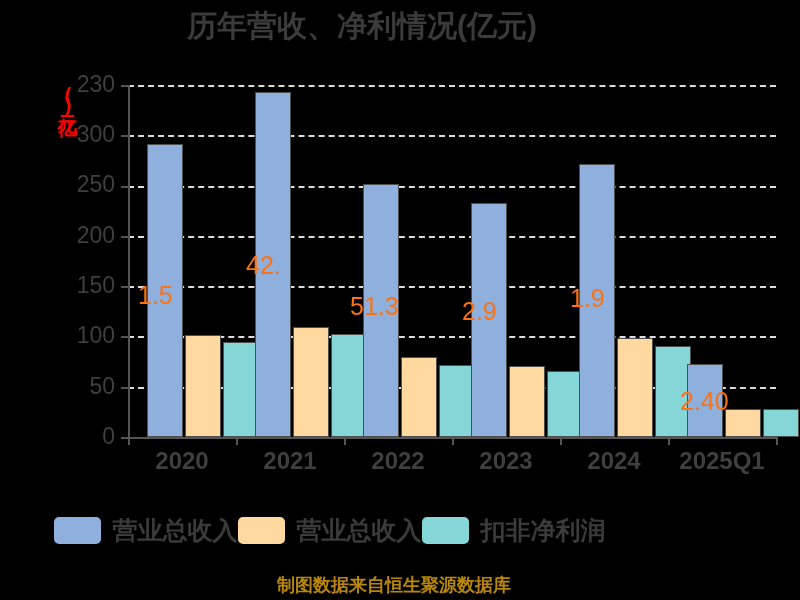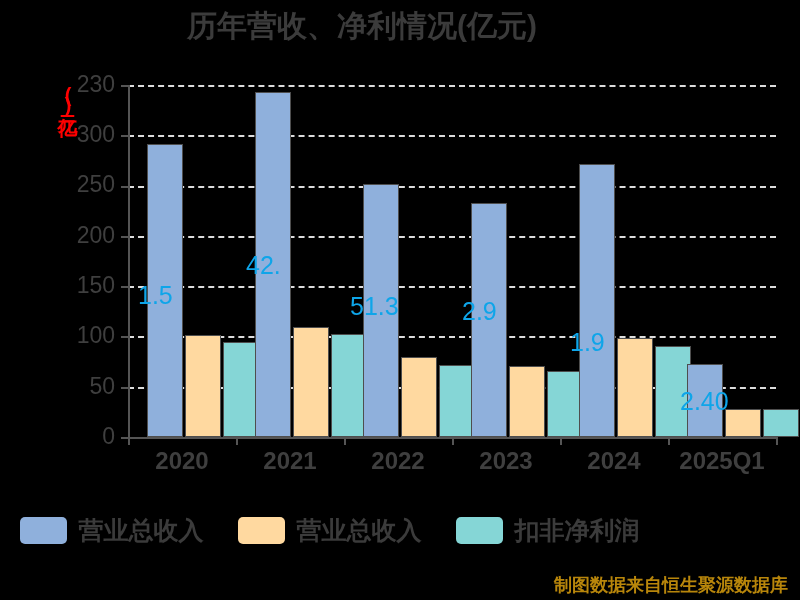--- a/index.html
+++ b/index.html
@@ -107,21 +107,21 @@
     box-sizing: border-box;
   }
   .bar.revenue      { background: #8fb0dc; }
   .bar.net-profit   { background: #ffd9a0; }
   .bar.deducted     { background: #85d6d6; }
 
   
   .data-label {
     position: absolute;
     font-size: 25px;
-    color: #0ea5e9;
+    color: #f97316;
     white-space: nowrap;
     pointer-events: none;
   }
 
   
   .xtick-mark {
     position: absolute;
     top: 437px;
     width: 0;
     height: 8px;
@@ -139,21 +139,20 @@
 
   
   .legend {
     position: absolute;
     left: 0;
     top: 514px;
     width: 659px;
     display: flex;
     justify-content: center;
     align-items: center;
-    gap: 34px;
   }
   .legend-item {
     display: flex;
     align-items: center;
     gap: 12px;
   }
   .legend-swatch {
     width: 47px;
     height: 27px;
     border-radius: 5px;
@@ -164,21 +163,21 @@
     color: #3b3b3b;
     white-space: nowrap;
   }
 
   
   .footer-note {
     position: absolute;
     left: 0;
     top: 573px;
     width: 788px;
-    text-align: right;
+    text-align: center;
     font-size: 18px;
     font-weight: bold;
     color: #b8860b;
     white-space: nowrap;
   }
 </style>
 </head>
 <body>
 
 <div id="chart-root">
@@ -218,21 +217,21 @@
     <div class="bar deducted" style="left:527px; width:36px; height:91.5px;"></div>
 
     <div class="bar revenue" style="left:559px; width:36px; height:72.8px;"></div>
     <div class="bar net-profit" style="left:597px; width:36px; height:28.2px;"></div>
     <div class="bar deducted" style="left:635px; width:36px; height:28.2px;"></div>
 
     <div class="data-label" style="left:10px;  top:196px;">1.5</div>
     <div class="data-label" style="left:118px; top:166px;">42.</div>
     <div class="data-label" style="left:222px; top:207px;">51.3</div>
     <div class="data-label" style="left:334px; top:212px;">2.9</div>
-    <div class="data-label" style="left:442px; top:199px;margin-top:44px;">1.9</div>
+    <div class="data-label" style="left:442px; top:199px;">1.9</div>
     <div class="data-label" style="left:552px; top:302px;">2.40</div>
   </div>
 
   <div class="axis-left"></div>
   <div class="axis-bottom"></div>
 
   <div class="ytick-mark" style="left:121px; top:85px;"></div>
   <div class="ytick-mark" style="left:121px; top:135.3px;"></div>
   <div class="ytick-mark" style="left:121px; top:185.6px;"></div>
   <div class="ytick-mark" style="left:121px; top:235.9px;"></div>

